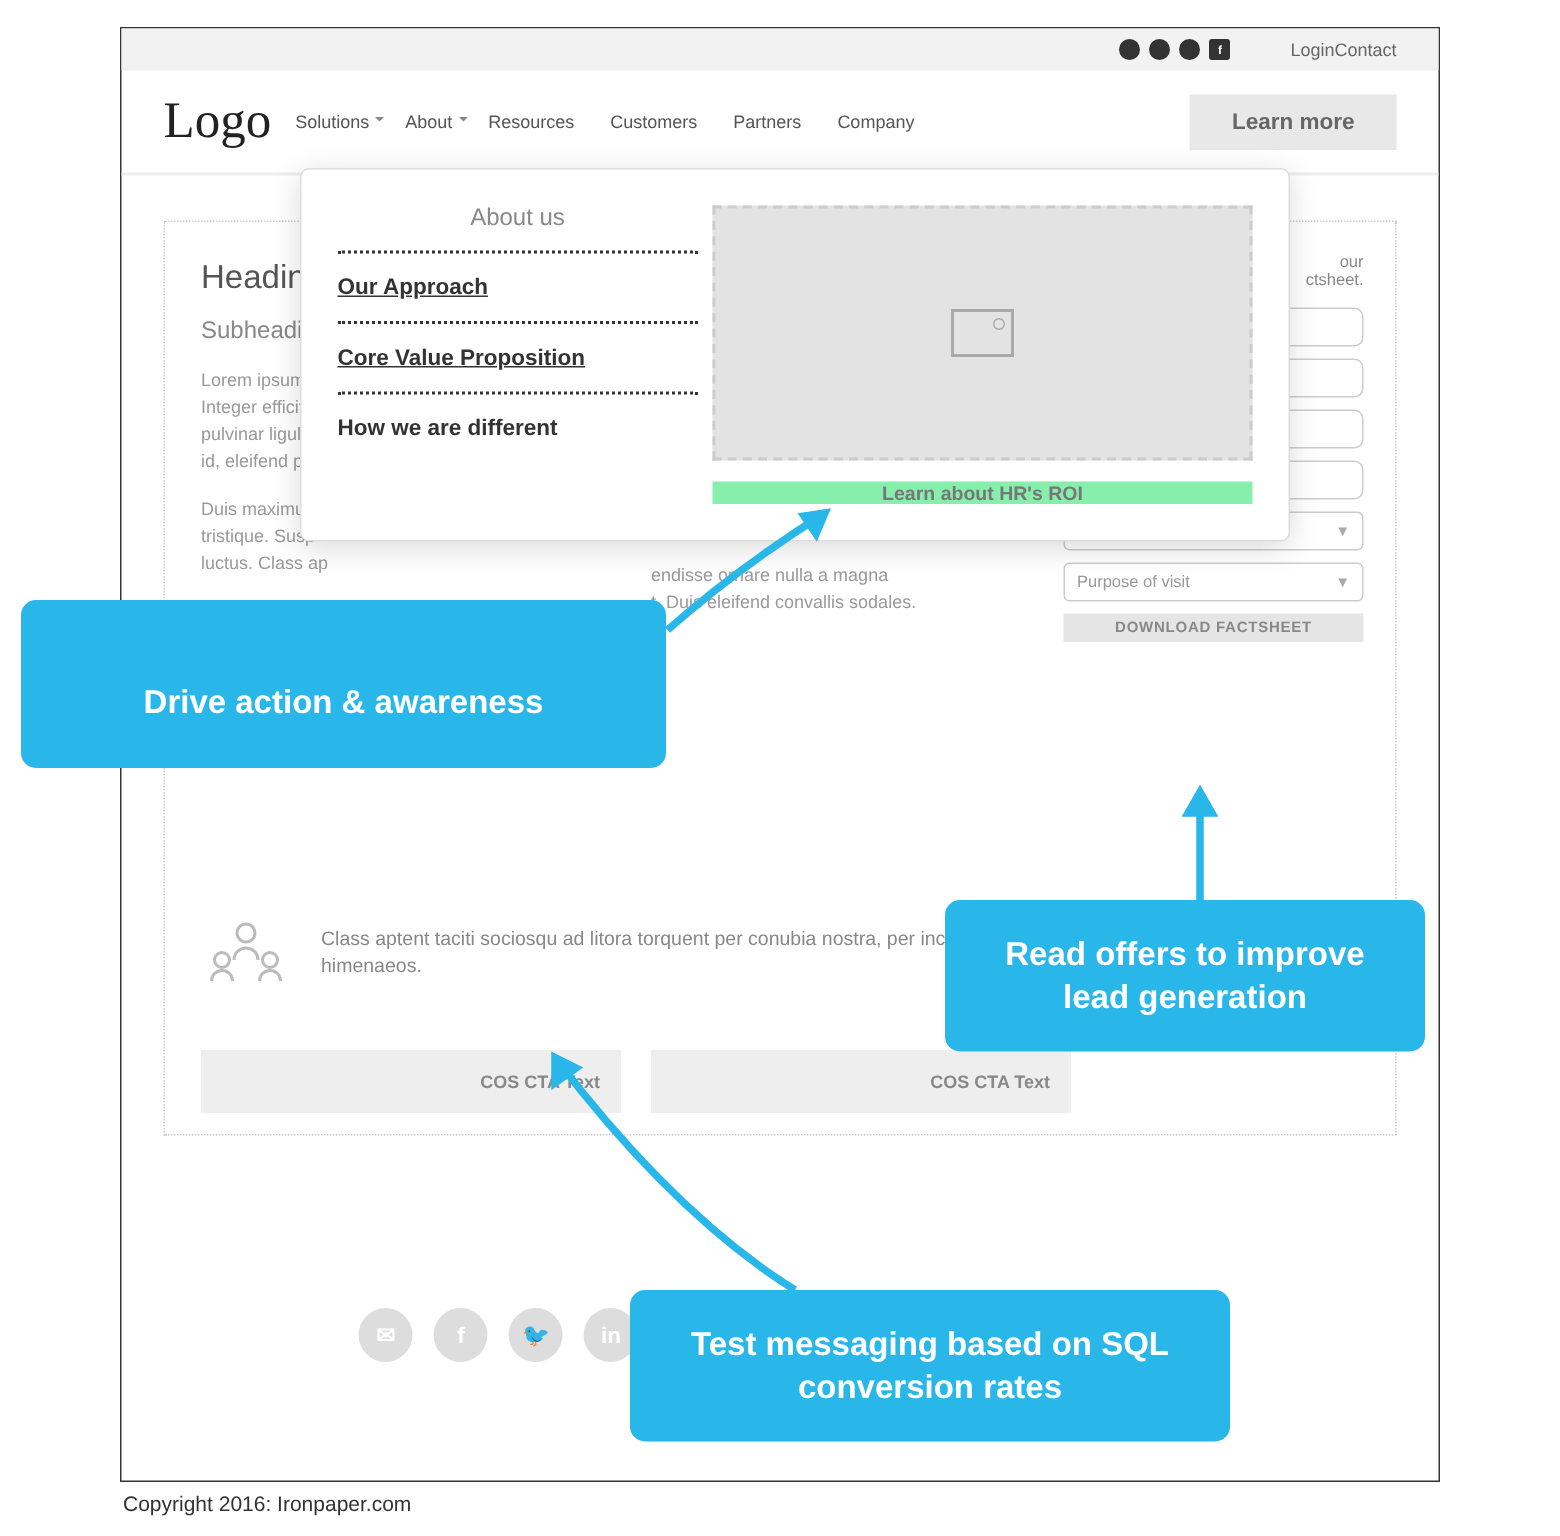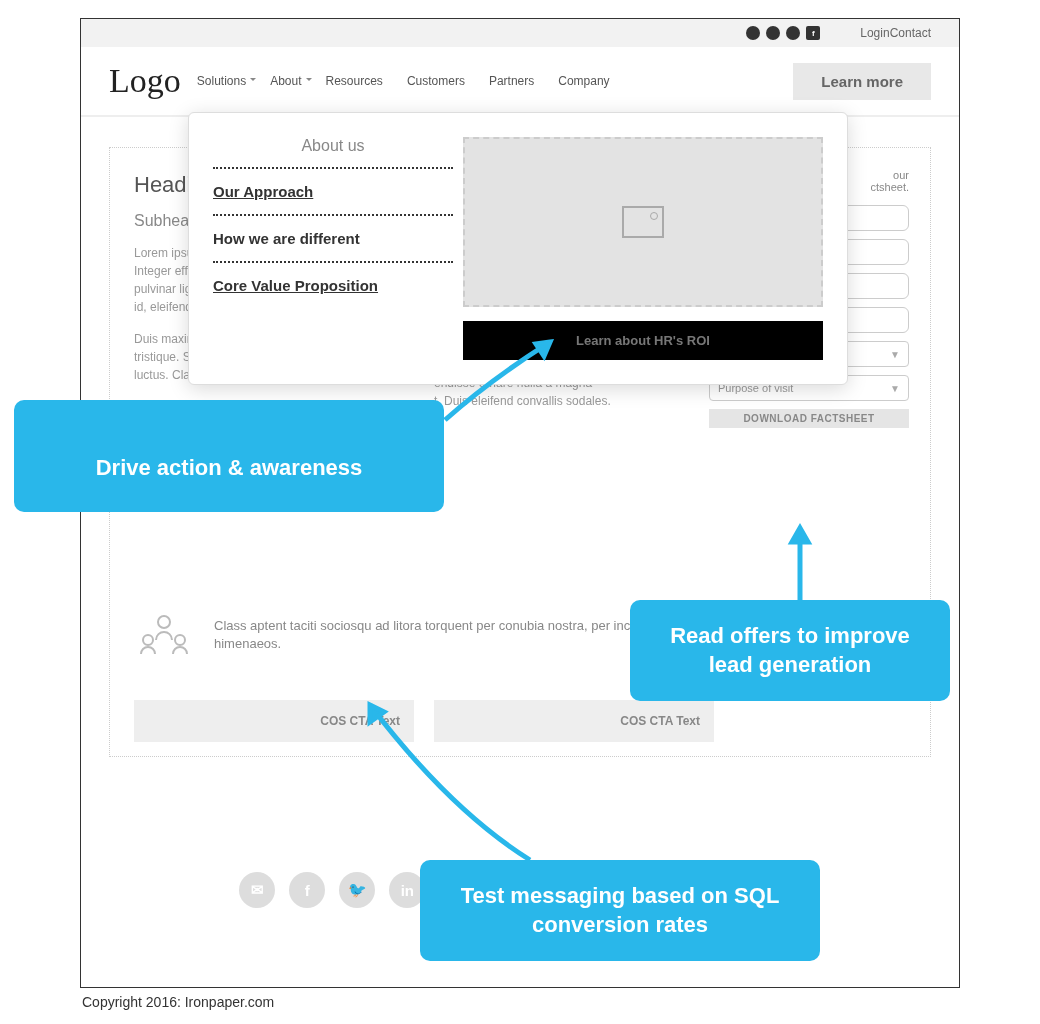--- a/index.html
+++ b/index.html
@@ -32,31 +32,31 @@
 .ctas{display:flex;gap:20px;margin-top:40px}
 .cta{flex:1;max-width:280px;background:#eee;padding:14px;text-align:right;font-size:12px;font-weight:bold;color:#888;cursor:pointer}
 .footer{position:absolute;left:0;right:0;bottom:30px;text-align:center}
 .socrow{display:flex;gap:14px;justify-content:center;align-items:center;margin-bottom:10px}
 .socbig{width:36px;height:36px;border-radius:50%;background:#ddd;display:flex;align-items:center;justify-content:center;color:#fff;font-size:15px;font-weight:bold}
 .subbox{display:inline-flex;align-items:center;gap:12px;margin-left:30px}
 .subinput{border:1px solid #bbb;border-radius:12px;height:26px;width:180px;padding:0 12px;font-size:11px;color:#999;display:flex;align-items:center}
 .subbtn{background:#eaeaea;padding:8px 18px;font-size:12px;color:#666;cursor:pointer}
 .ftxt{font-size:11px;color:#999;margin-top:18px;line-height:1.4}
 
-.mega{position:absolute;left:188px;top:112px;width:660px;background:#fff;border:1px solid #ddd;border-radius:6px;box-shadow:0 4px 20px rgba(0,0,0,0.15);padding:24px;z-index:10}
+.mega{position:absolute;left:200px;top:112px;width:660px;background:#fff;border:1px solid #ddd;border-radius:6px;box-shadow:0 4px 20px rgba(0,0,0,0.15);padding:24px;z-index:10}
 .mega::before{content:'';position:absolute;top:-10px;left:250px;border:10px solid transparent;border-bottom-color:#fff}
 .mega-l{float:left;width:240px}
 .mega-title{text-align:center;font-size:16px;color:#888;padding-bottom:12px}
 .mega-link{display:block;padding:14px 0;font-size:15px;font-weight:bold;color:#333;text-decoration:underline;border-top:2px dotted #333;cursor:pointer}
 .mega-link.nou{text-decoration:none}
 .mega-r{float:right;width:360px}
 .imgph{height:170px;border:2px dashed #ccc;background:#e3e3e3;display:flex;align-items:center;justify-content:center;margin-bottom:14px}
 .imgph .ic{width:42px;height:32px;border:2px solid #aaa;position:relative}
 .imgph .ic::after{content:'';position:absolute;right:4px;top:4px;width:6px;height:6px;border-radius:50%;border:1px solid #aaa}
-.mega-btn{background:#000000;padding:12px;text-align:center;font-size:13px;font-weight:bold;color:#777;cursor:pointer}
+.mega-btn{background:#86efac;text-align:center;font-size:13px;font-weight:bold;color:#777;cursor:pointer}
 .mega::after{content:'';display:block;clear:both}
 
 .callout{position:absolute;background:#29b7ea;color:#fff;font-size:22px;font-weight:bold;border-radius:10px;padding:22px 26px;z-index:20;text-align:center;line-height:1.3}
 .c1{left:14px;top:400px;width:430px;height:112px;padding-top:54px}
 .c2{left:630px;top:600px;width:320px}
 .c3{left:420px;top:860px;width:400px}
 .arrow{position:absolute;z-index:19}
 .arrow svg{stroke:#29b7ea;stroke-width:5;fill:none}
 .arrowhead{fill:#29b7ea}
 .copyright{position:absolute;left:82px;top:994px;font-size:14px;color:#333}
@@ -153,22 +153,22 @@
     </div>
     <div class="ftxt">Contact Us Careers Read Ou</div>
     <div class="ftxt" style="margin-top:0">Copyright © 2008-2014 COMPAN</div>
   </div>
 </div>
 
 <div class="mega">
   <div class="mega-l">
     <div class="mega-title">About us</div>
     <a class="mega-link">Our Approach</a>
+    <a class="mega-link">Core Value Proposition</a>
     <a class="mega-link nou">How we are different</a>
-    <a class="mega-link">Core Value Proposition</a>
   </div>
   <div class="mega-r">
     <div class="imgph">
         <div class="ic"></div>
       </div>
     <div class="mega-btn">Learn about HR's ROI</div>
   </div>
 </div>
 
 <div class="callout c1">Drive action &amp; awareness</div>

